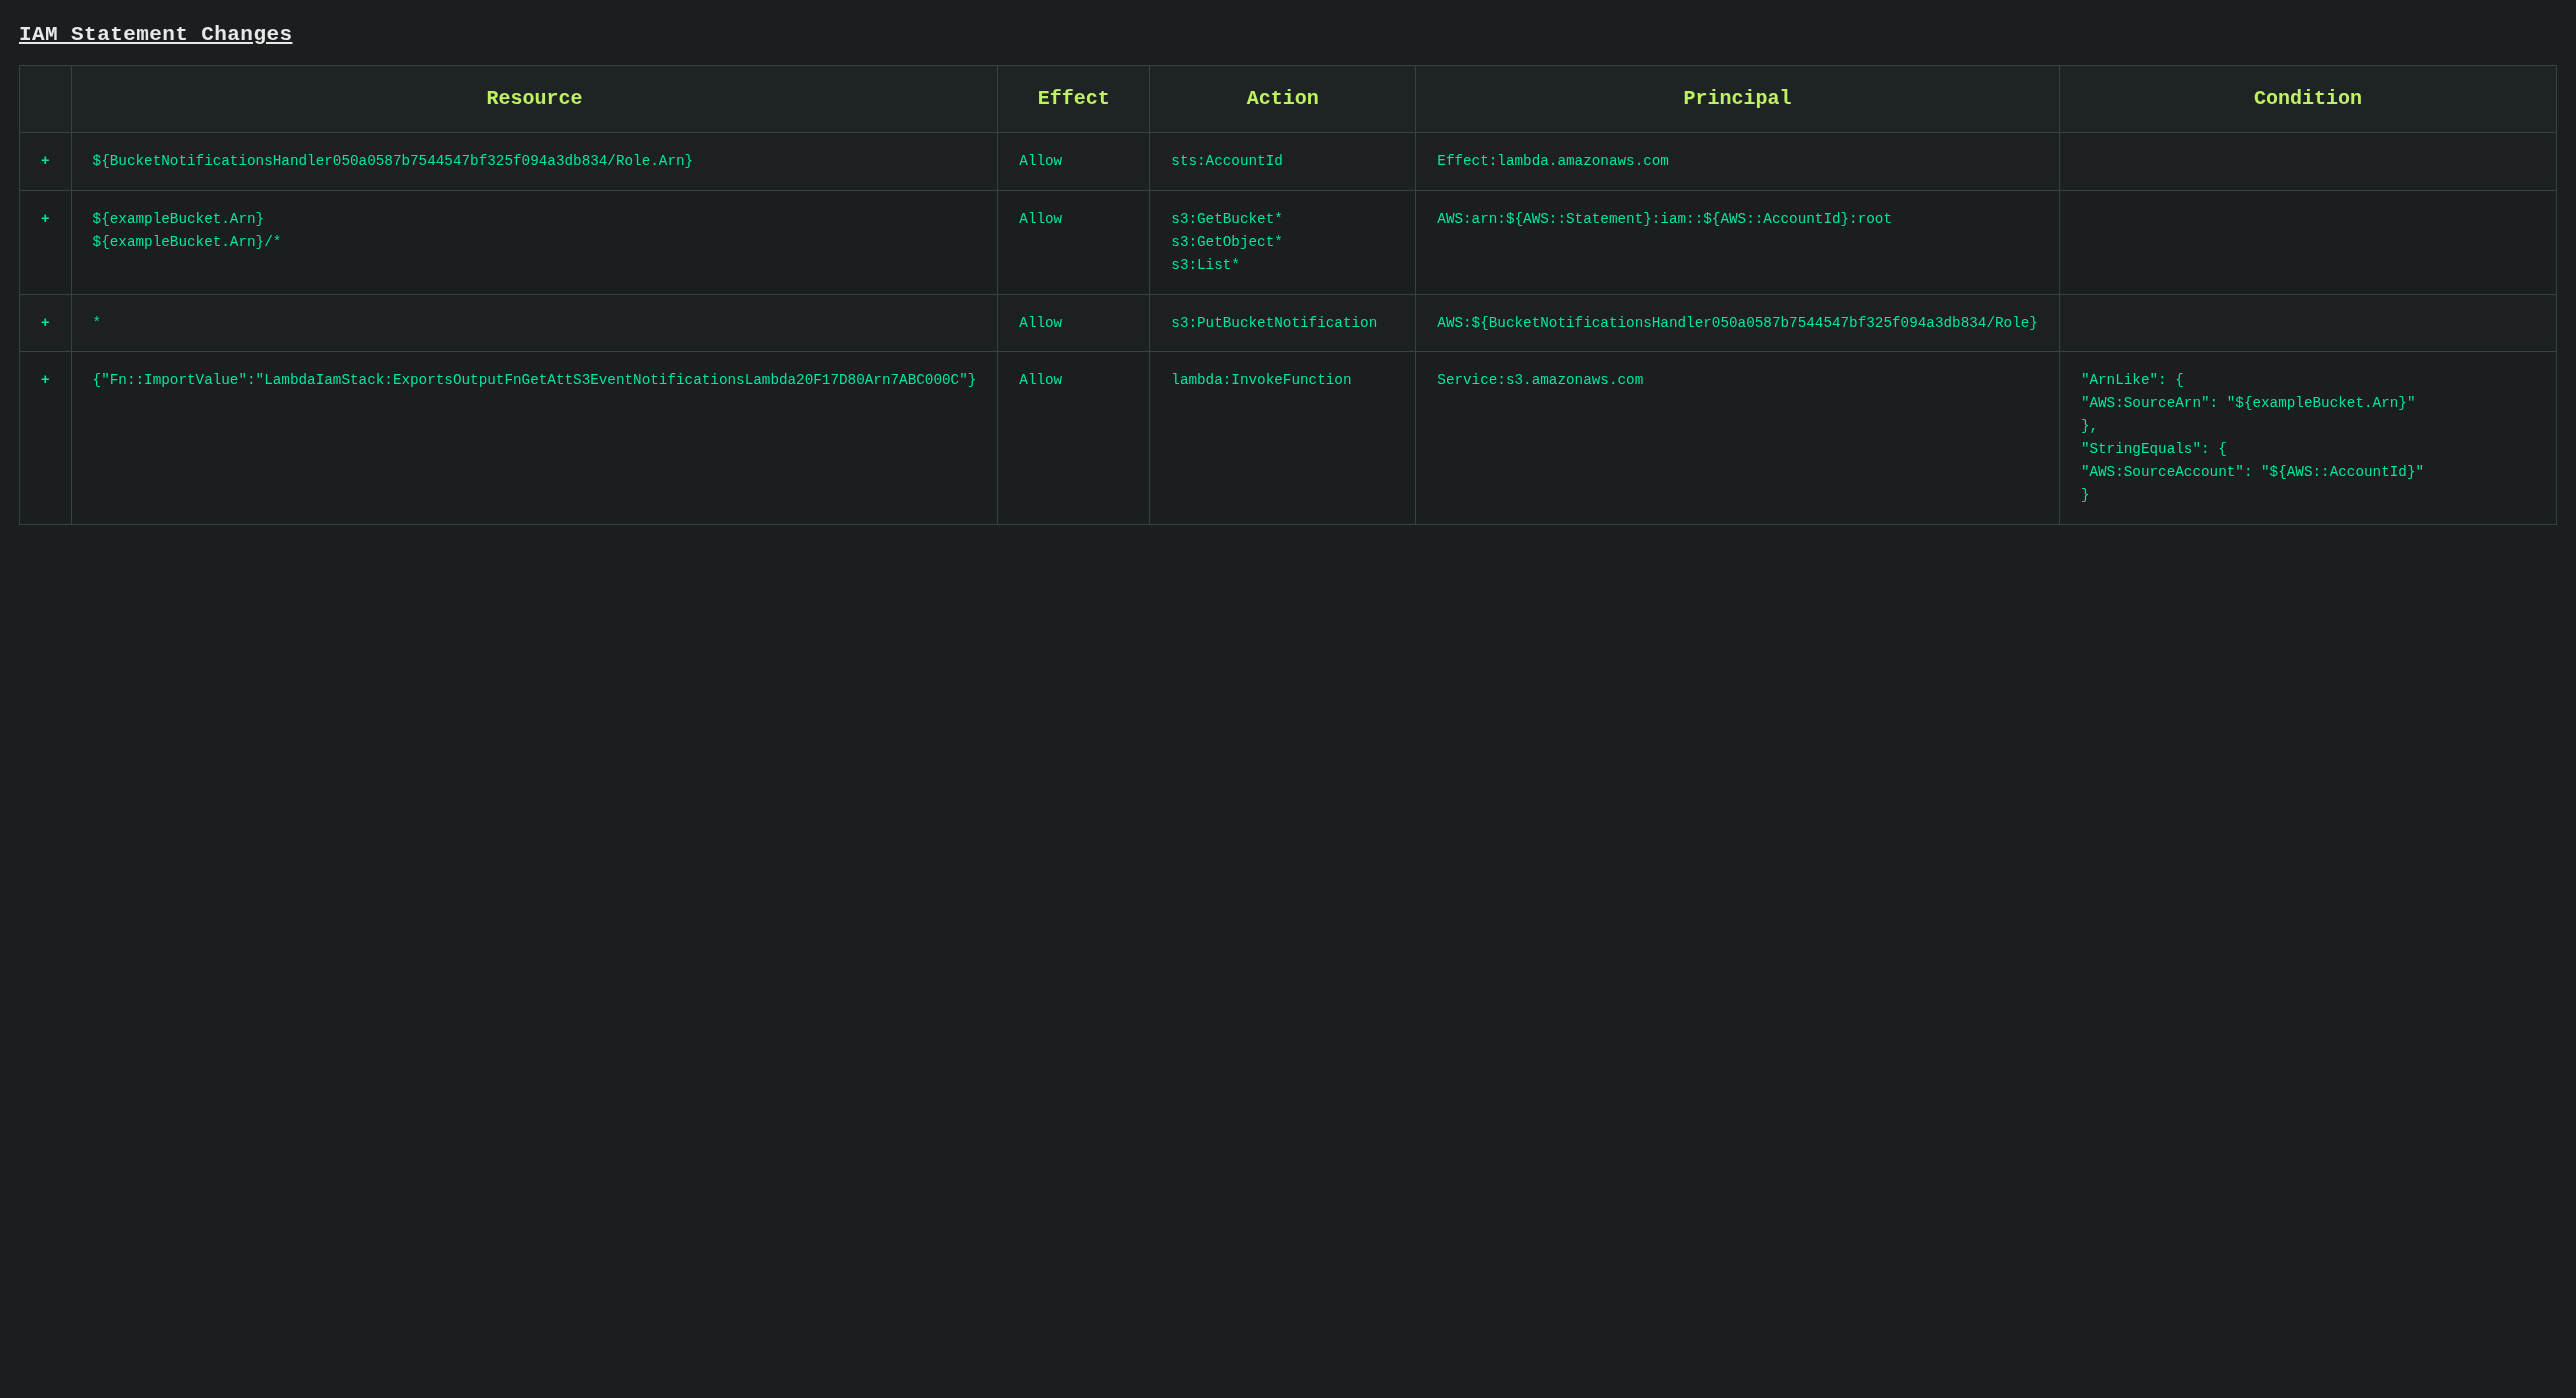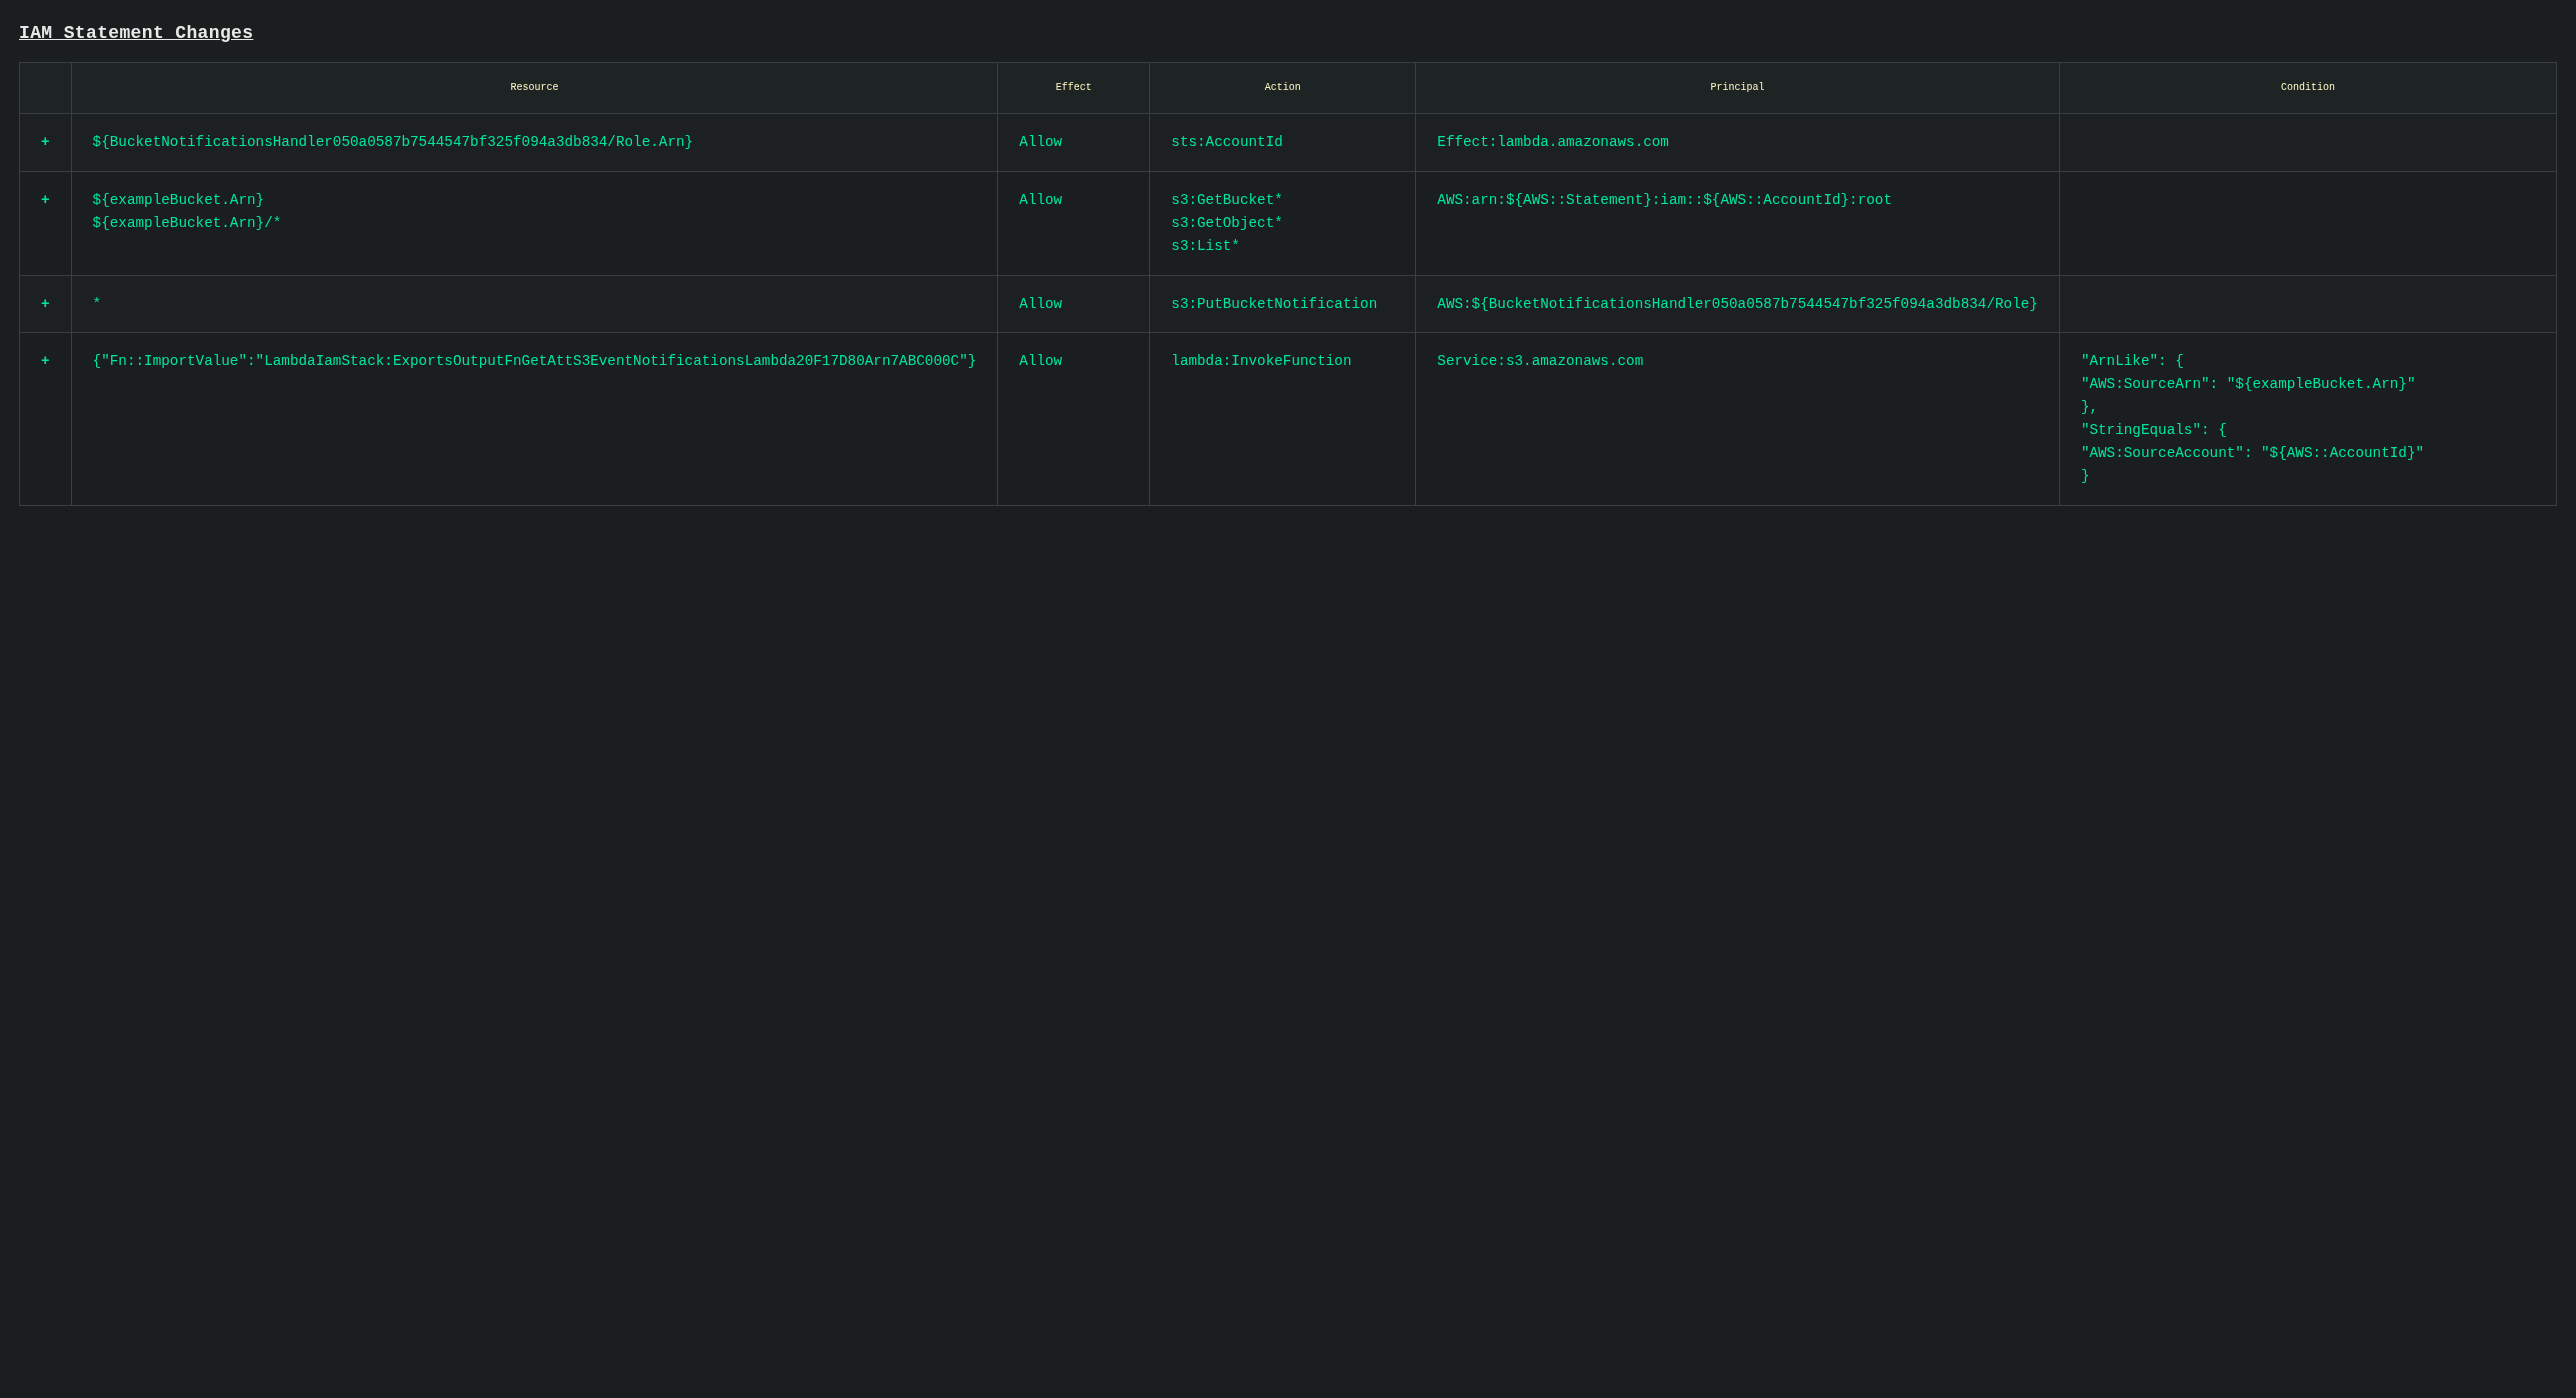--- a/index.html
+++ b/index.html
@@ -12,21 +12,21 @@
       background-color: #1a1e1e;
       color: #00e5a0;
       font-family: 'Courier New', Courier, monospace;
       font-size: 14.3px;
       padding: 23px 19px;
       width: 2576px;
       min-height: 1398px;
     }
 
     .page-title {
-      font-size: 18px;
+      font-size: 21px;
       font-weight: bold;
       text-decoration: underline;
       color: #e8e8e8;
       margin-bottom: 19px;
       letter-spacing: 0.02em;
     }
 
     .iam-table {
       width: 100%;
       border-collapse: collapse;
@@ -42,23 +42,23 @@
       font-family: 'Courier New', Courier, monospace;
       font-size: 14.3px;
       line-height: 1.6;
     }
 
     .iam-table thead tr {
       background-color: #1e2424;
     }
 
     .iam-table th {
-      color: #fef9c3;
-      font-weight: normal;
-      font-size: 10px;
+      color: #bef264;
+      font-weight: bold;
+      font-size: 20px;
     }
 
     .iam-table tbody tr {
       background-color: #1a1e1e;
     }
 
     .iam-table tbody tr:nth-child(odd) {
       background-color: #1c2020;
     }
 

